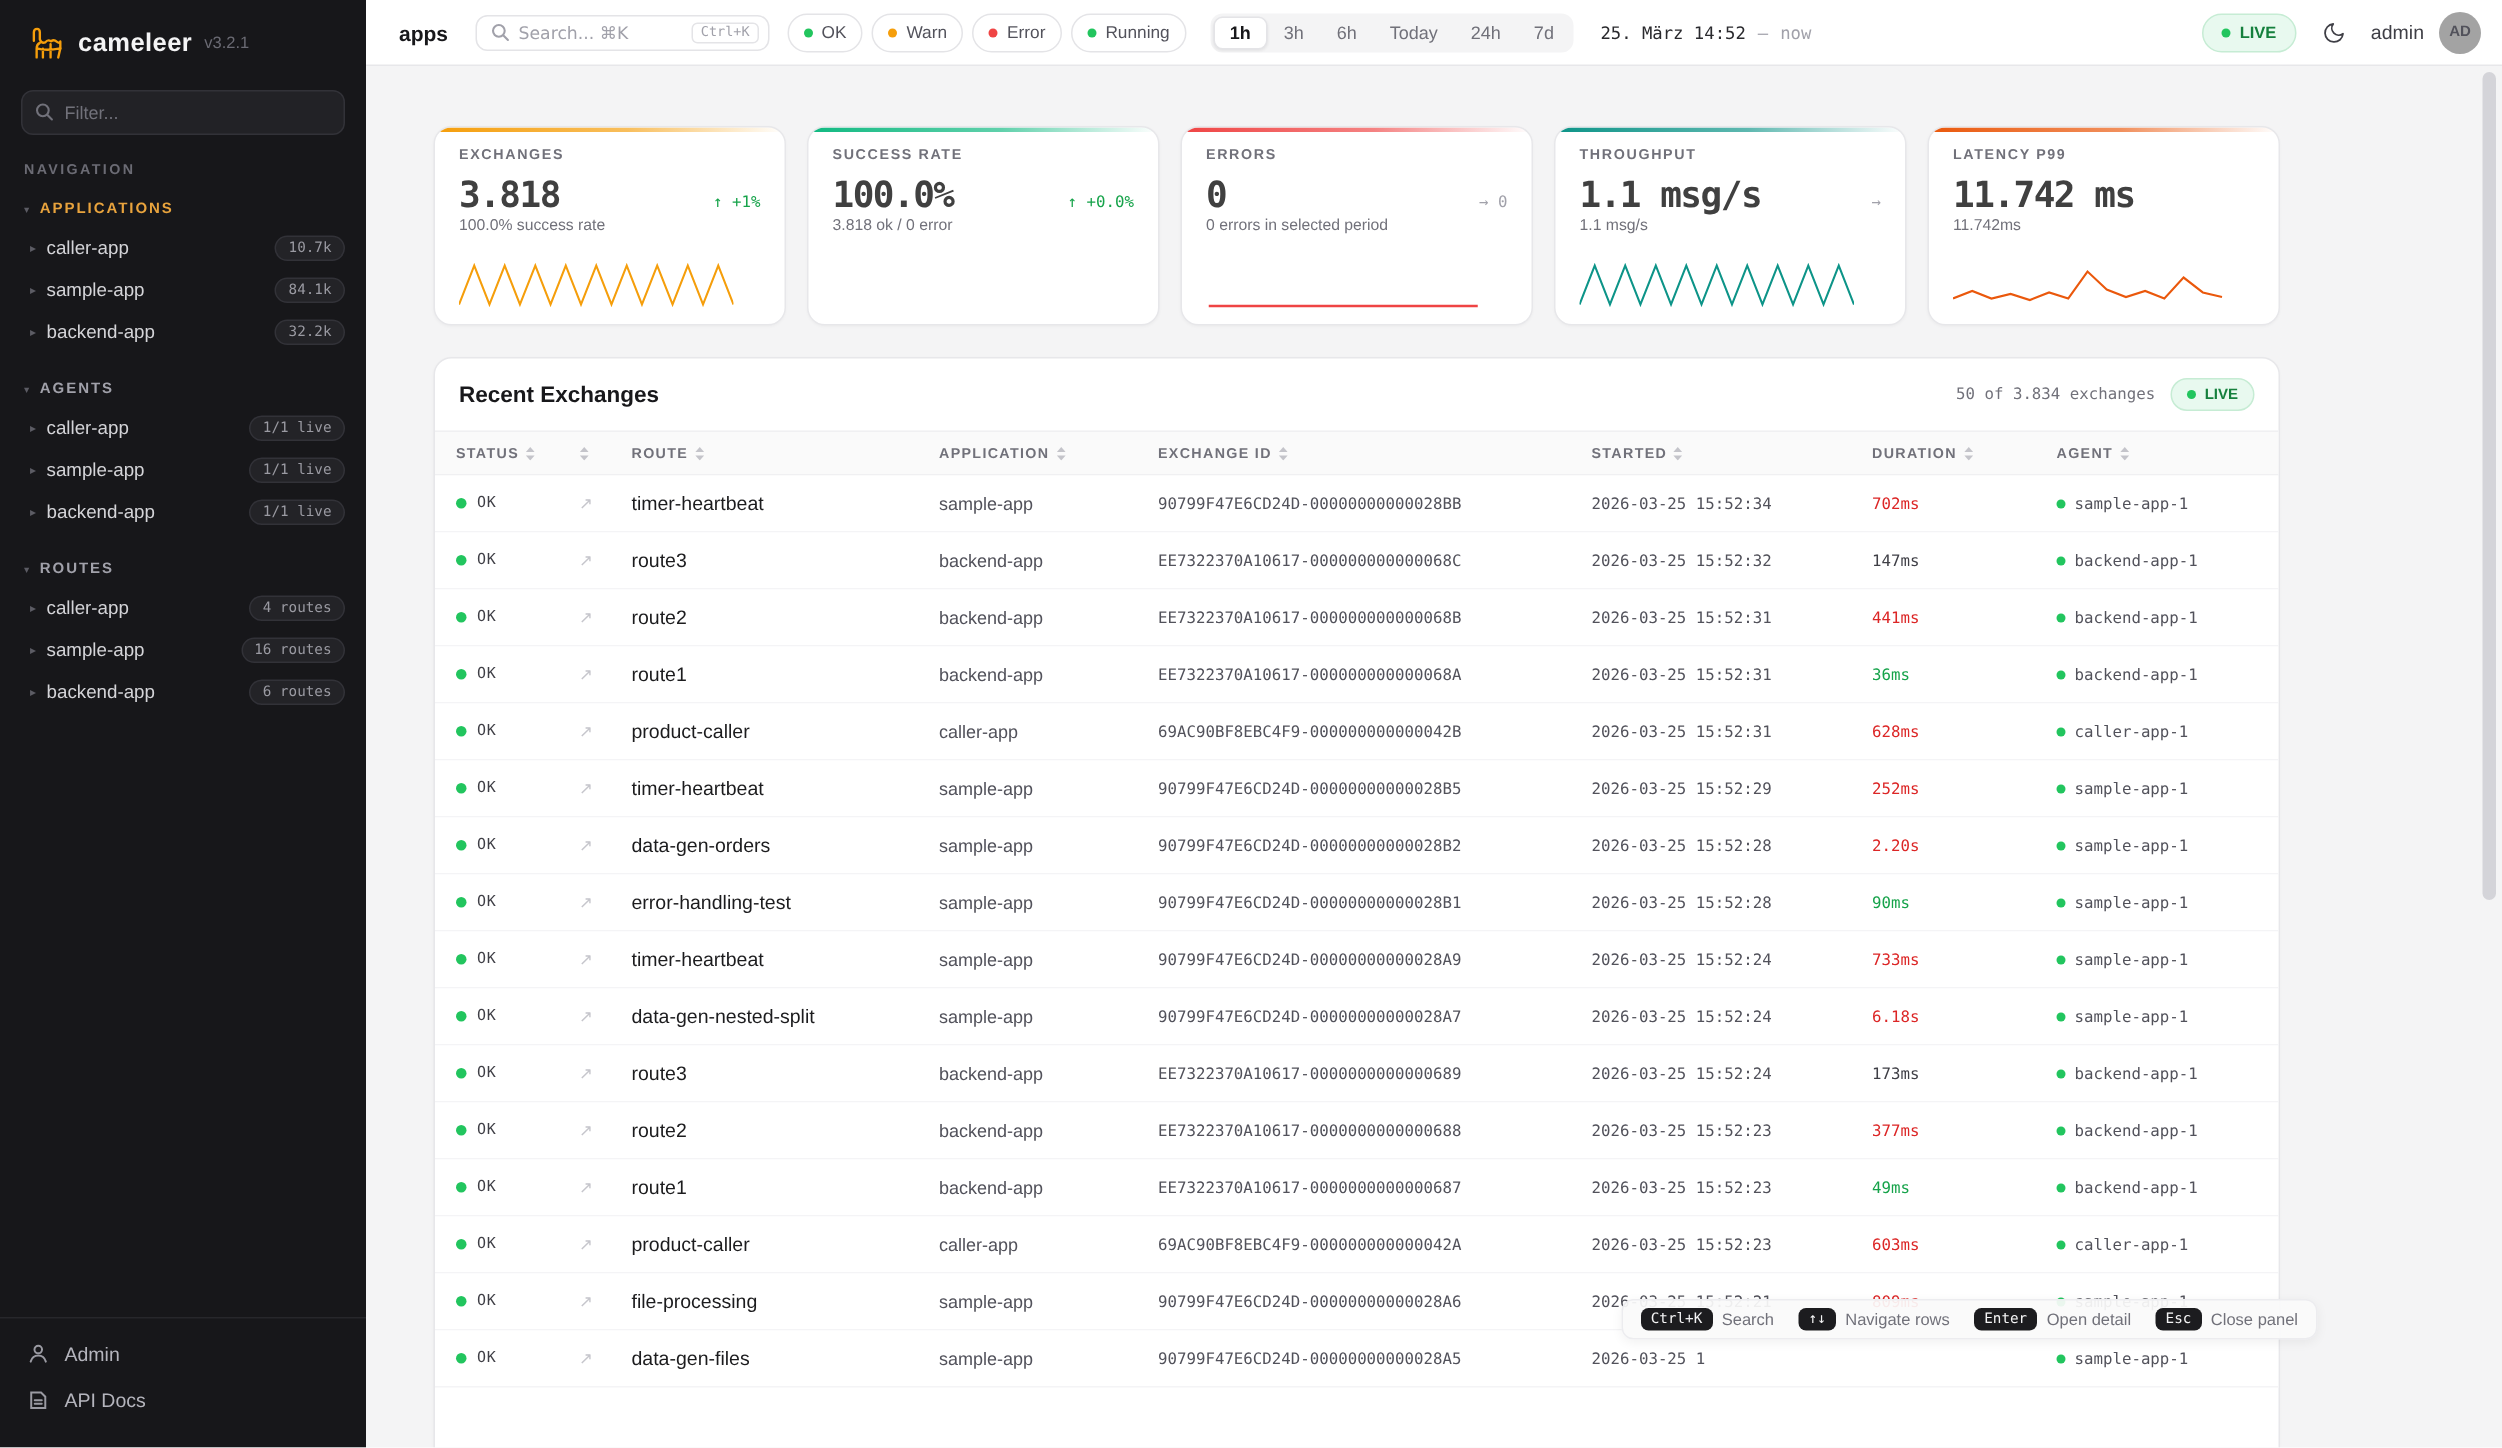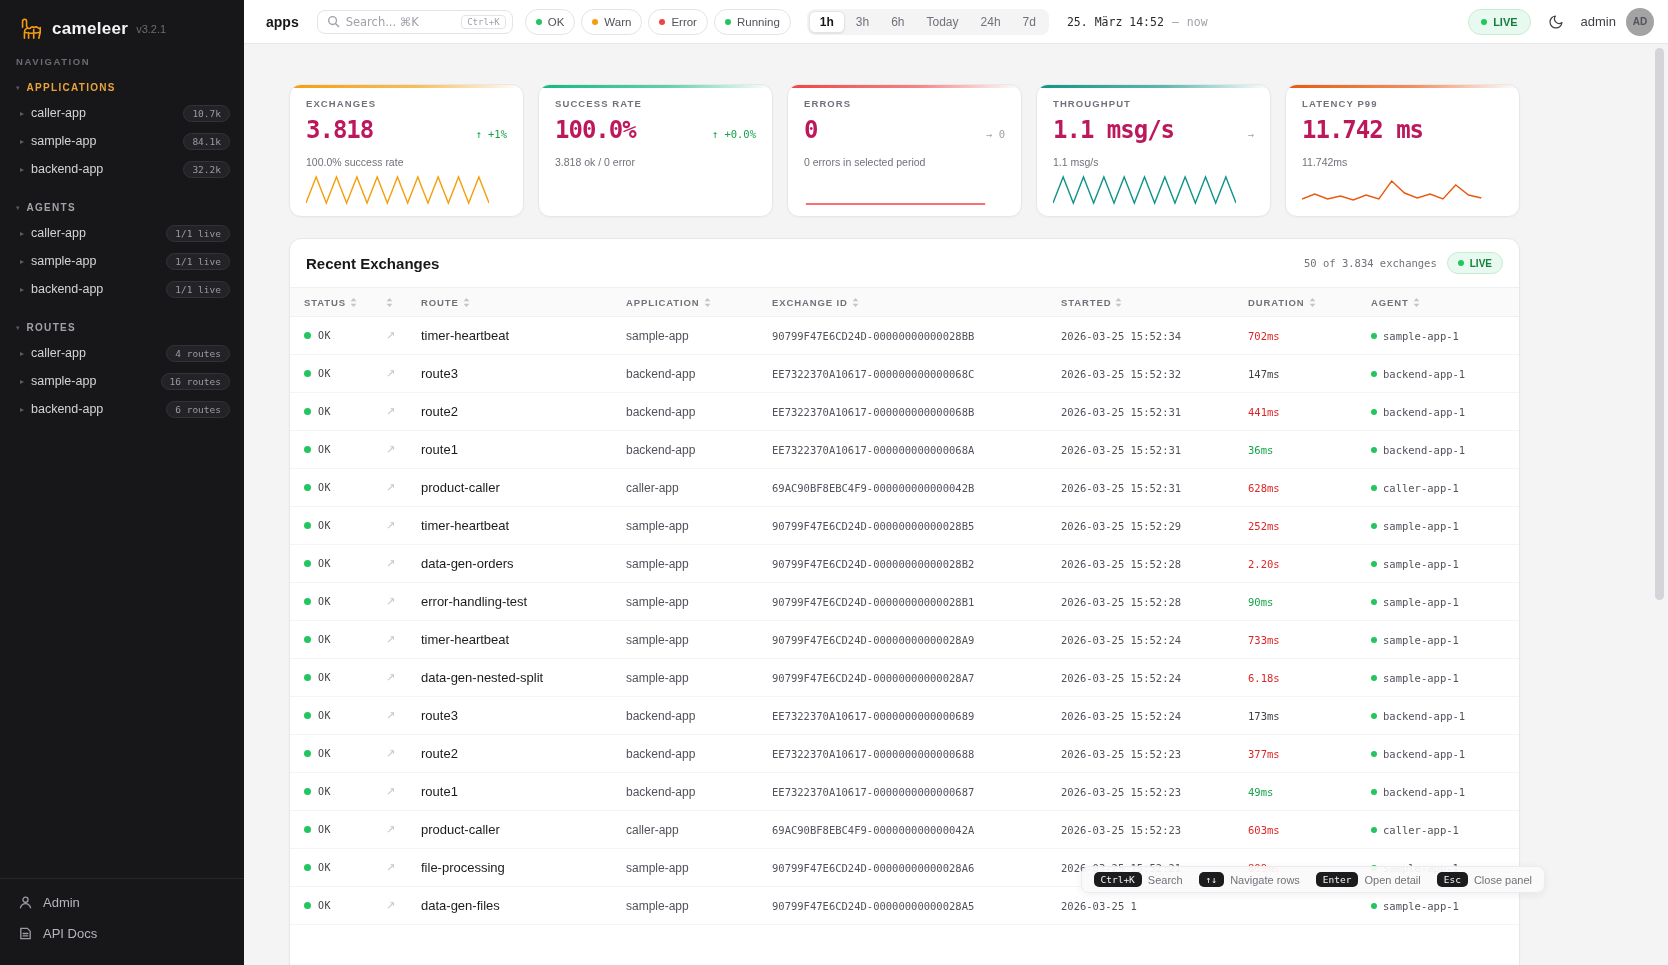--- a/index.html
+++ b/index.html
@@ -83,25 +83,25 @@
 
   
   .stats { display:flex; gap:14px; margin-bottom:21px; }
   .stat-card { flex:1; position:relative; background:#fff; border:1px solid #e7e7ea;
                border-radius:12px; height:133px; padding:13px 16px; overflow:hidden;
                box-shadow:0 1px 2px rgba(0,0,0,.03); }
   .accent-bar { position:absolute; top:0; left:0; right:0; height:3px; }
   .stat-label { font-size:9.5px; font-weight:700; letter-spacing:1.1px; color:#71717a; margin-bottom:7px; }
   .stat-value-row { display:flex; align-items:baseline; justify-content:space-between; }
   .stat-value { font-family:"DejaVu Sans Mono",monospace; font-size:24px; font-weight:700;
-                letter-spacing:-1px; color:#be185d; }
+                letter-spacing:-1px; color:#404040; }
   .stat-trend { font-family:"DejaVu Sans Mono",monospace; font-size:10.5px; }
   .stat-trend.up { color:#16a34a; }
   .stat-trend.flat { color:#a1a1aa; }
-  .stat-sub { font-size:10.5px; color:#71717a; margin-top:12px; }
+  .stat-sub { font-size:10.5px; color:#71717a; margin-top:0; }
   .spark { position:absolute; left:16px; bottom:9px; height:34px; width:calc(100% - 50px); }
 
   
   .table-card { background:#fff; border:1px solid #e7e7ea; border-radius:12px; overflow:hidden;
                 min-height:745px; box-shadow:0 1px 2px rgba(0,0,0,.03); }
   .table-head { display:flex; align-items:center; justify-content:space-between; padding:13px 16px; }
   .table-title { font-size:15px; font-weight:700; }
   .table-meta { display:flex; align-items:center; gap:10px; }
   .table-summary { font-family:"DejaVu Sans Mono",monospace; font-size:10.5px; color:#71717a; }
   .thead, .trow { display:grid; align-items:center; padding-left:14px;
@@ -146,20 +146,27 @@
       <svg width="28" height="26" viewBox="0 0 30 28">
         <g fill="none" stroke="#f59e0b" stroke-width="1.7" stroke-linecap="round" stroke-linejoin="round">
           <path d="M7 12 V6 Q7 3.5 9.3 3.5 Q11.3 3.5 11.3 6 L11.3 11 Q12.5 14.2 15.2 13.2 Q17 10.8 19.3 12.4 Q21.4 10.8 23.4 12.6 Q25.5 14.3 26 12.5 L26 17.5"></path>
           <path d="M11.3 13.5 Q9 14.5 9 17.5 M9 17.5 V24 M13.5 17.8 V24 M19 14.5 V24 M26 17.5 L24.5 24 M9 17.5 Q16 19.5 26 17.5"></path>
         </g>
       </svg>
       <span class="logo-name">cameleer</span>
       <span class="logo-ver">v3.2.1</span>
     </div>
 
+    <div class="filter-wrap">
+      <svg width="13" height="13" viewBox="0 0 14 14" fill="none" stroke="#71717a" stroke-width="1.5" stroke-linecap="round">
+        <circle cx="6" cy="6" r="4.2"></circle>
+          <path d="M9.3 9.3 L12.5 12.5"></path>
+      </svg>
+      <input class="filter-input" placeholder="Filter..." style="">
+    </div>
 
     <div class="nav-label">NAVIGATION</div>
 
     <nav id="sidebar-sections">
         <div class="side-section">
           <div class="section-head">
             <span class="section-caret">▾</span>
             <span class="section-label" style="color: rgb(232, 163, 61);">APPLICATIONS</span>
           </div>
           <div class="side-item">

